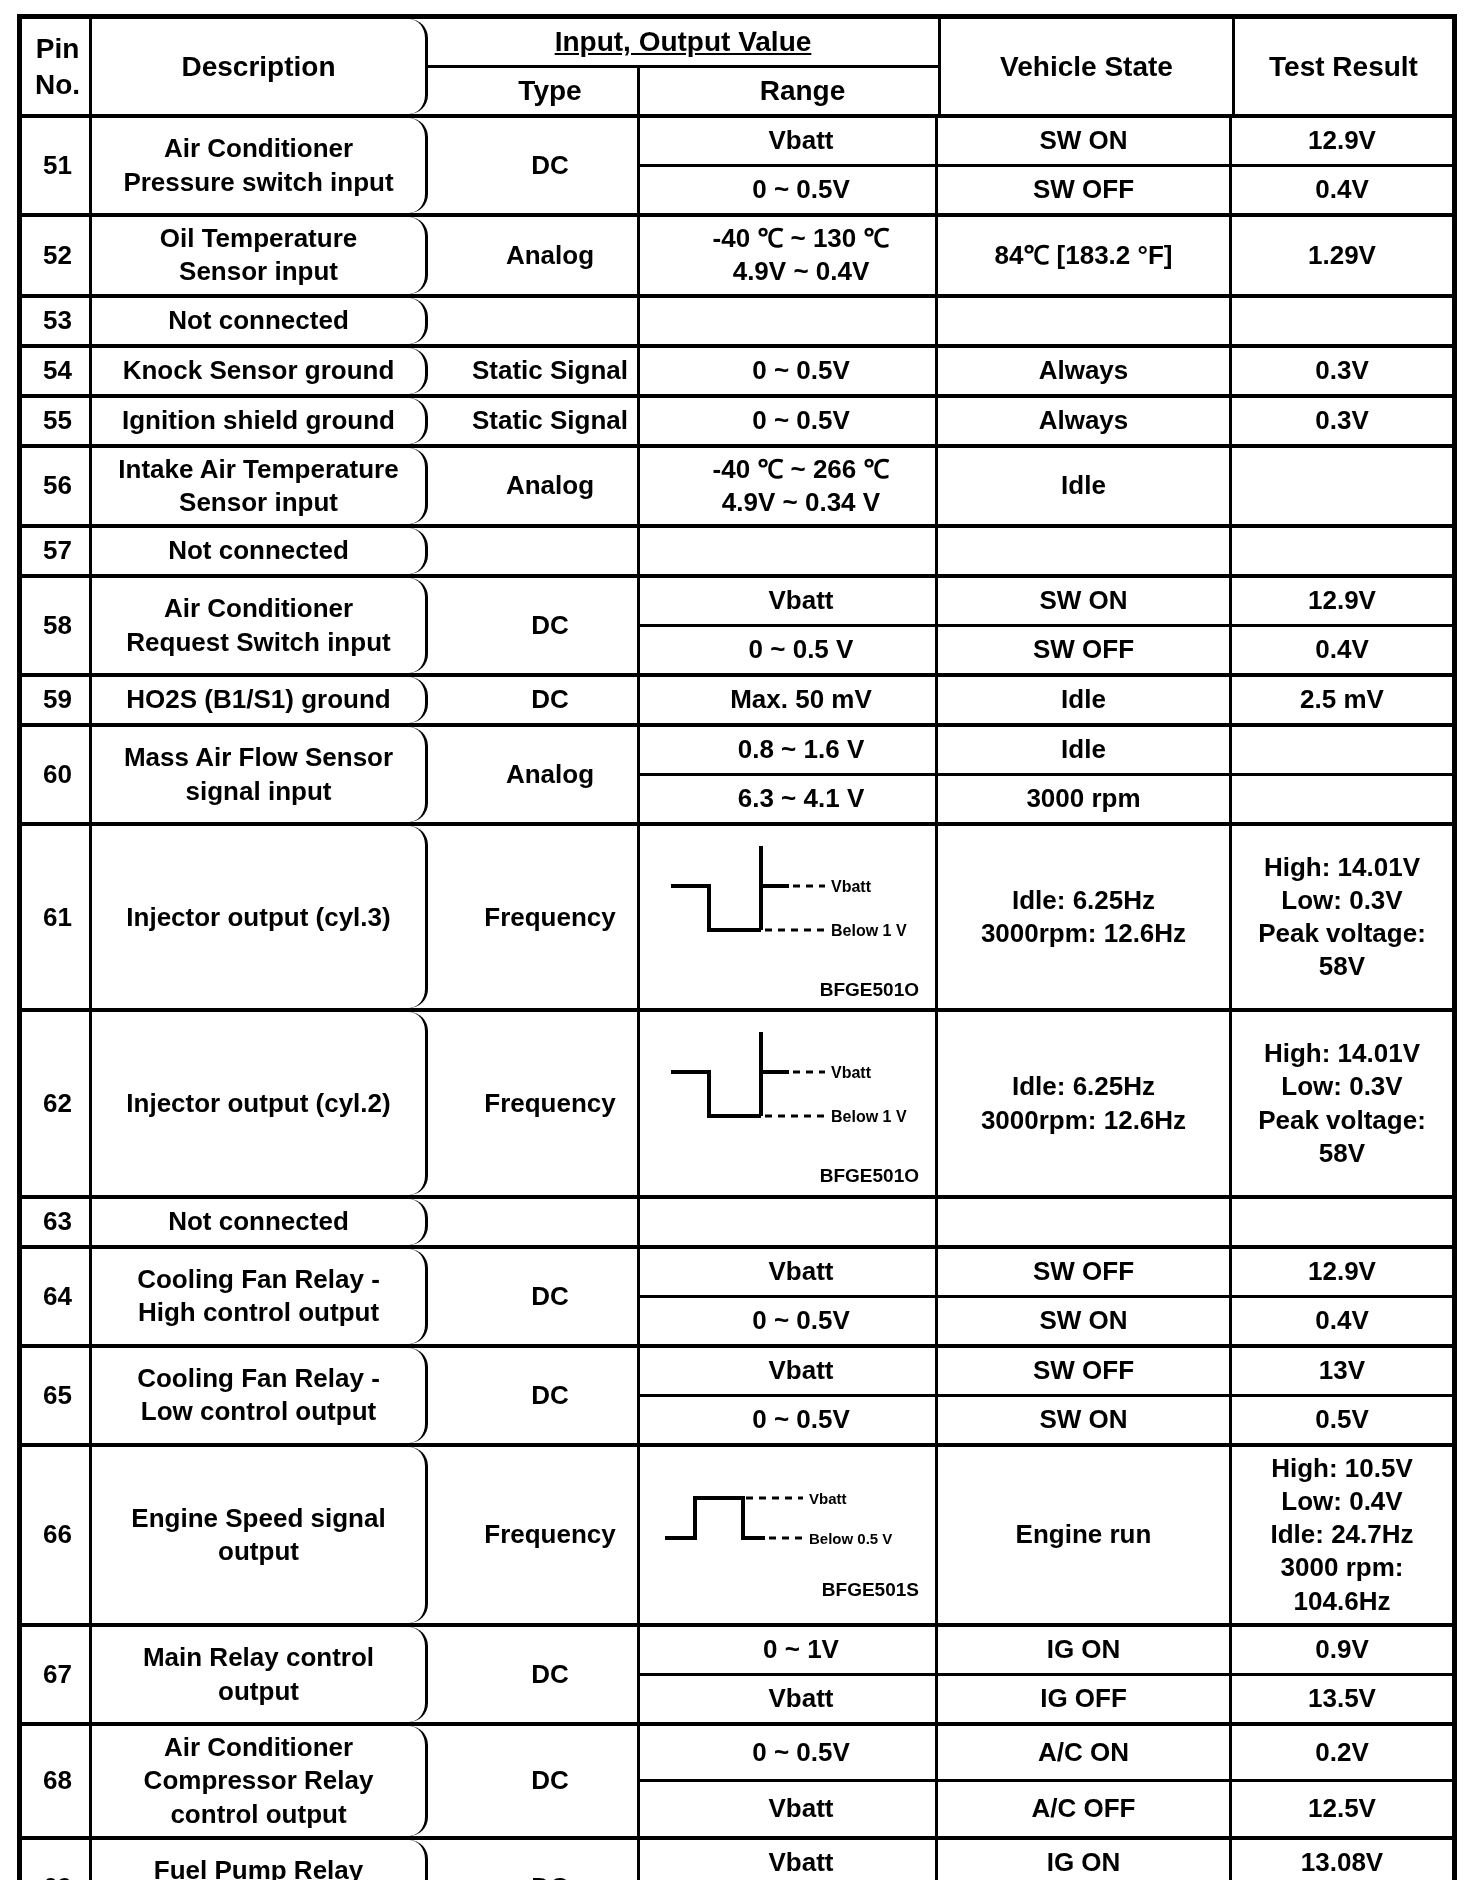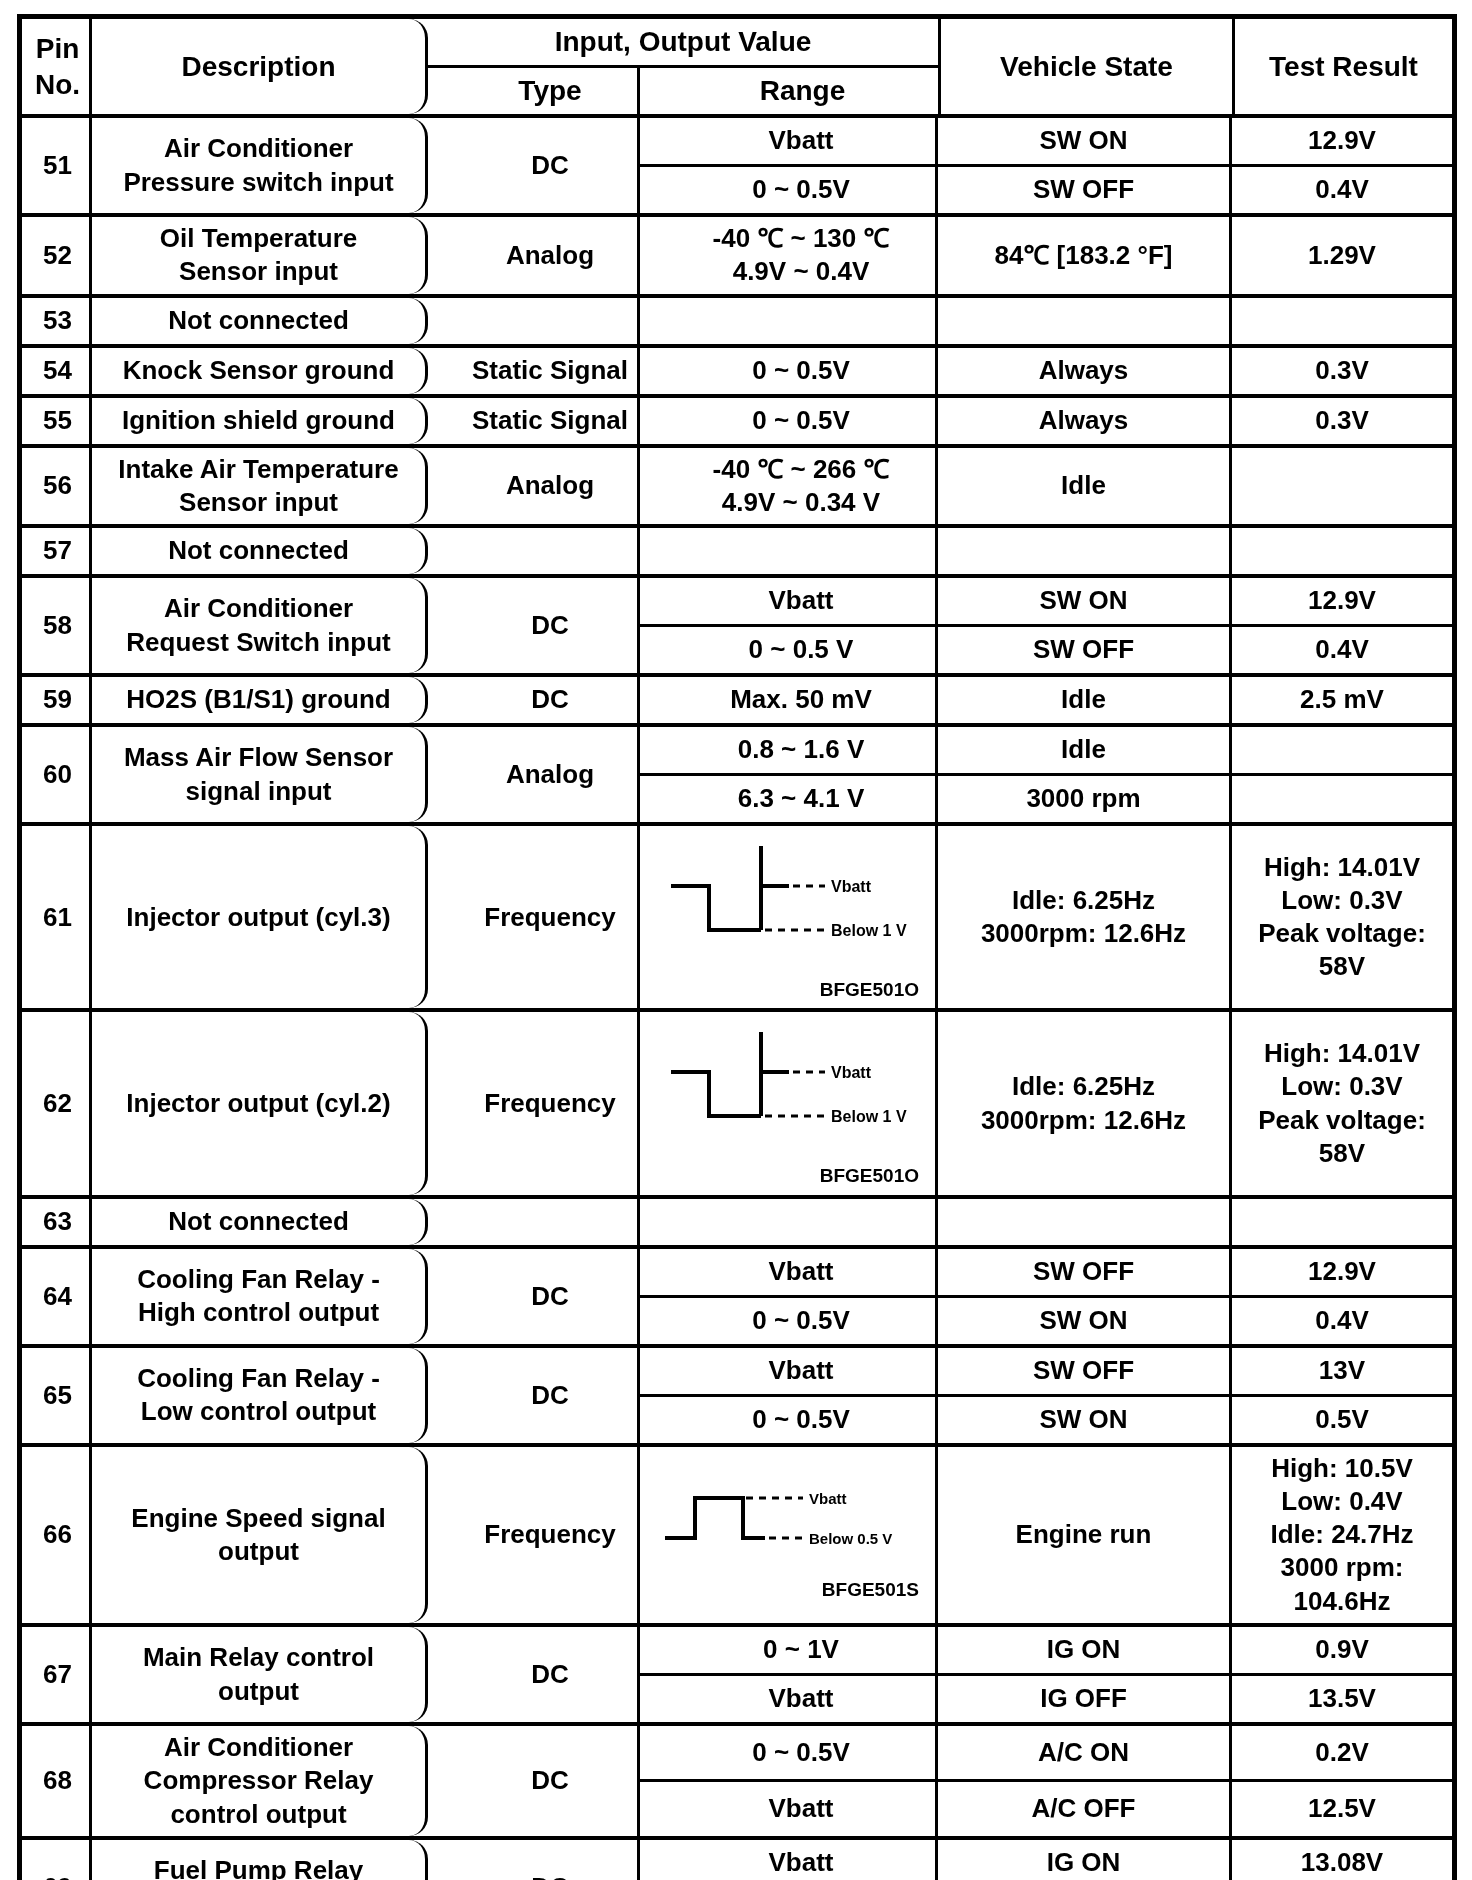--- a/index.html
+++ b/index.html
@@ -13,21 +13,21 @@
   .desc-col{width:336px;flex:none;border-radius:19px;}
   .type-col{width:212px;flex:none;padding-left:40px;}
   .range-col{width:298px;flex:none;padding-left:32px;}
   .state-col{width:294px;flex:none;}
   .test-col{flex:1;border-right:none;}
   .subwrap{flex:1;display:flex;flex-direction:column;align-items:stretch;}
   .sub{display:flex;flex:1;align-items:stretch;min-height:46px;}
   .sub + .sub{border-top:3px solid #000;}
   .hdr .cell{font-size:28px;}
   .io-group{display:flex;flex-direction:column;width:513px;flex:none;border-right:3px solid #000;box-sizing:border-box;}
-  .io-label{min-height:46px;border-bottom:3px solid #000;display:flex;align-items:center;justify-content:center;font-size:28px;}
+  .io-label{min-height:46px;border-bottom:3px solid #000;display:flex;align-items:center;justify-content:center;font-size:28px;text-decoration:underline;}
   .io-sub{display:flex;flex:1;}
   .io-sub .type-col{border-right:3px solid #000;min-height:46px;}
   .io-sub .range-col{flex:1;width:auto;border-right:none;}
   .hdr-cell{min-height:40px;}
   .wave-cell{justify-content:center;padding:12px 4px 4px;}
   .wave-caption{width:100%;text-align:right;font-size:19px;padding:12px 12px 2px 0;box-sizing:border-box;}
   .wv{display:block;}
   .wv line,.wv polyline{stroke:#000;fill:none;}
   .wv text{font-family:"Liberation Sans",sans-serif;font-weight:700;fill:#000;}
 </style>

